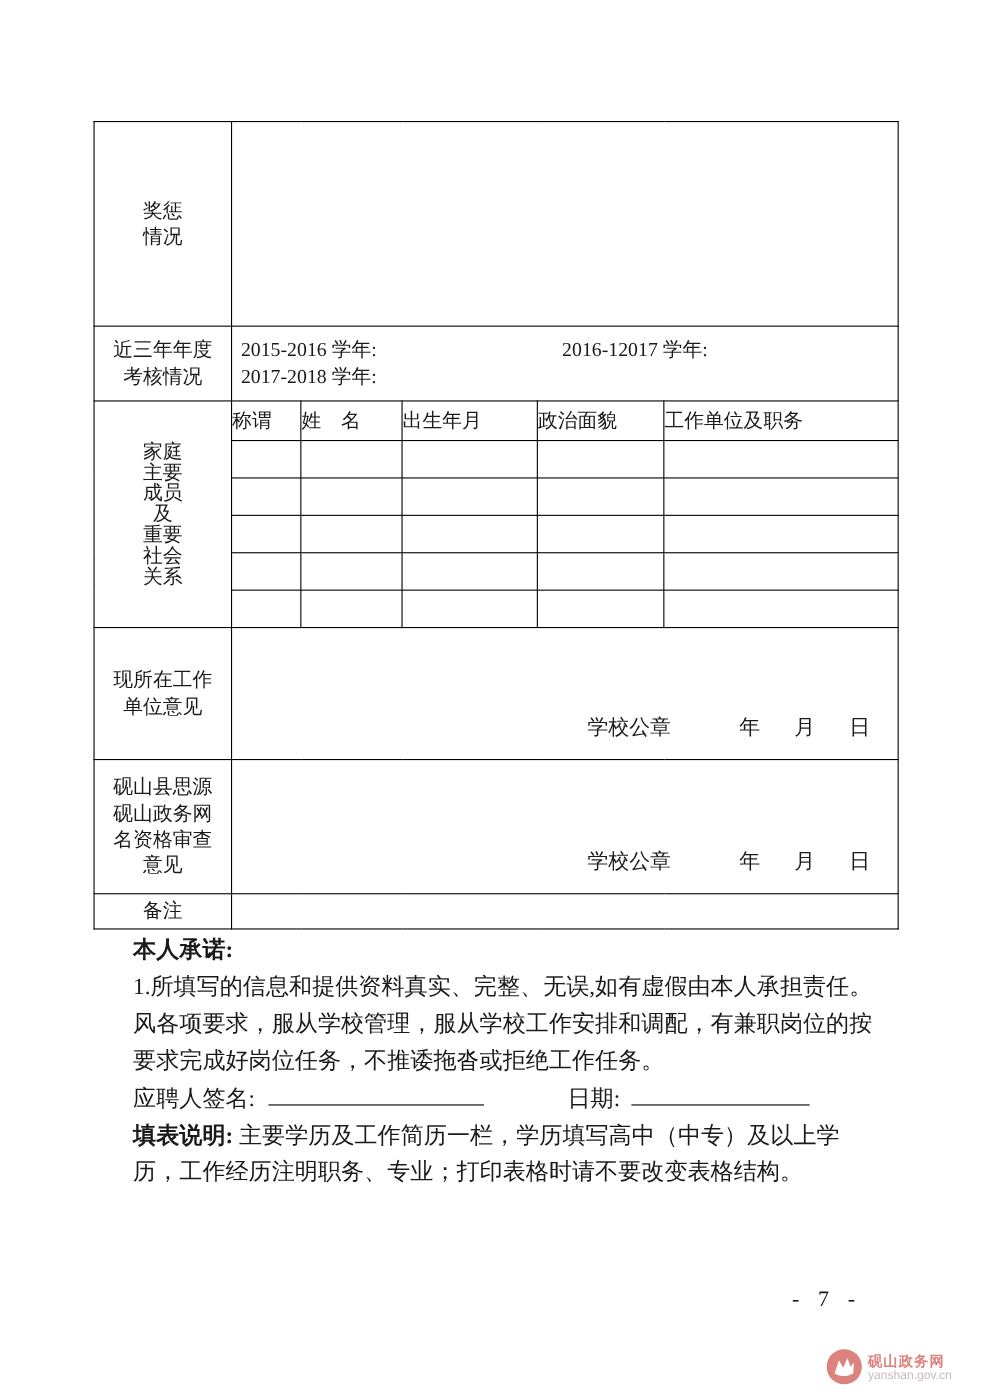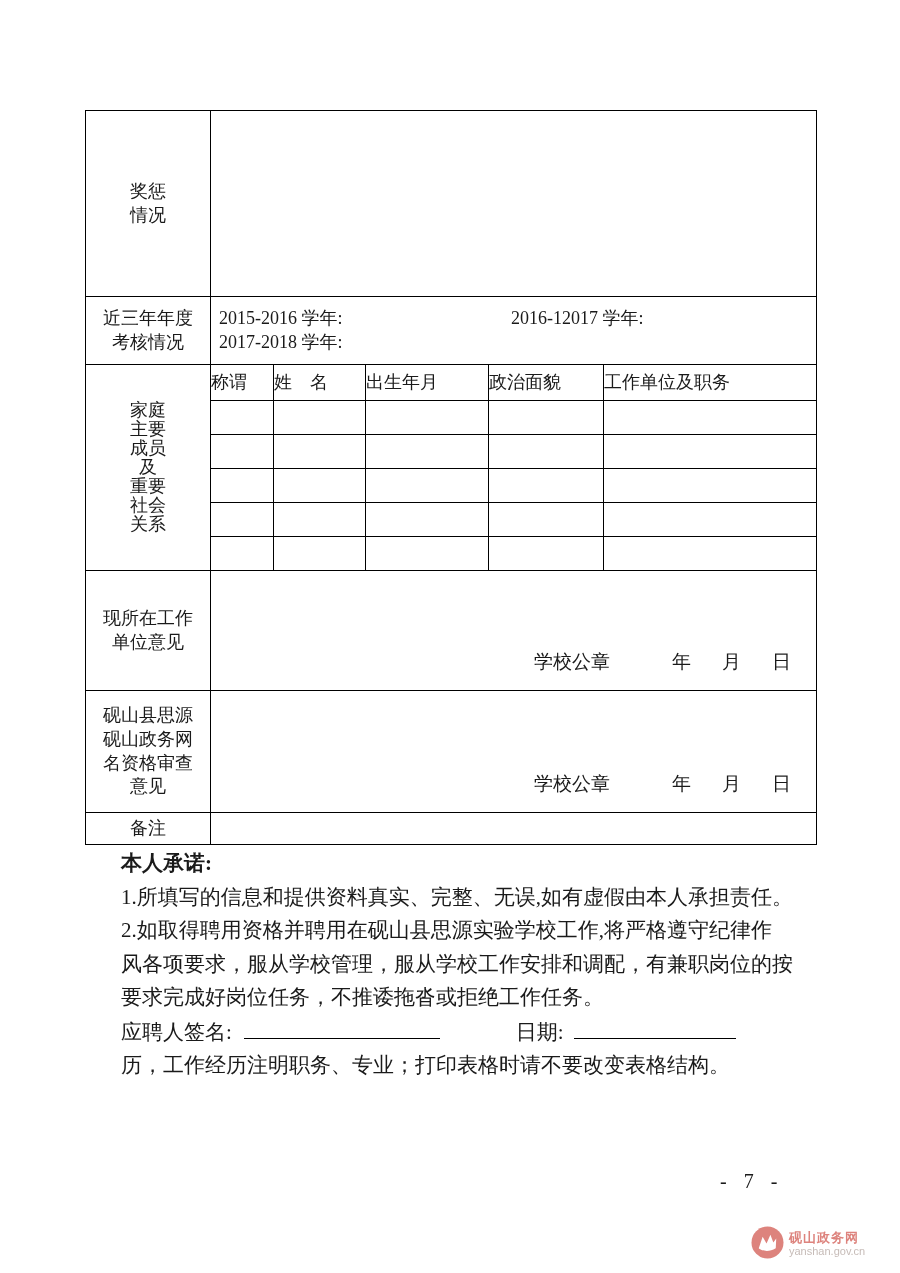--- a/index.html
+++ b/index.html
@@ -173,29 +173,32 @@
     <tr style="height:32px;">
       <td class="lbl">备注</td>
       <td class="fill" colspan="5">&nbsp;</td>
     </tr>
   </tbody>
     </table>
 
   <div class="bodytext">
     <div class="b">本人承诺:</div>
     <div>1.所填写的信息和提供资料真实、完整、无误,如有虚假由本人承担责任。</div>
-    <div>2.如取得聘用资格并聘用在砚山县思源实验学校工作,将严格遵守纪律作</div>
     <div>风各项要求，服从学校管理，服从学校工作安排和调配，有兼职岗位的按</div>
     <div>要求完成好岗位任务，不推诿拖沓或拒绝工作任务。</div>
     <div class="sigrow">
       <span>应聘人签名:</span>
       <span class="sig-ul ul1"></span>
       <span class="sig-gap"></span>
       <span>日期:</span>
       <span class="sig-ul ul2"></span>
+    </div>
+    <div>
+      <span class="b">填表说明:</span>
+      <span>主要学历及工作简历一栏，学历填写高中（中专）及以上学</span>
     </div>
     <div>历，工作经历注明职务、专业；打印表格时请不要改变表格结构。</div>
   </div>
 
   <div class="pageno">- 7 -</div>
 
   <div class="footer-brand">
     <svg width="33" height="33" viewBox="0 0 34 34">
       <circle cx="17" cy="17" r="16.5" fill="#dd837d"></circle>
       <path d="M8 23 L12 11 L16 18 L20 9 L23 17 L26 13 L25.5 23 C19.5 26.5 13.5 26.5 8.5 23.5 Z" fill="#ffffff"></path>

